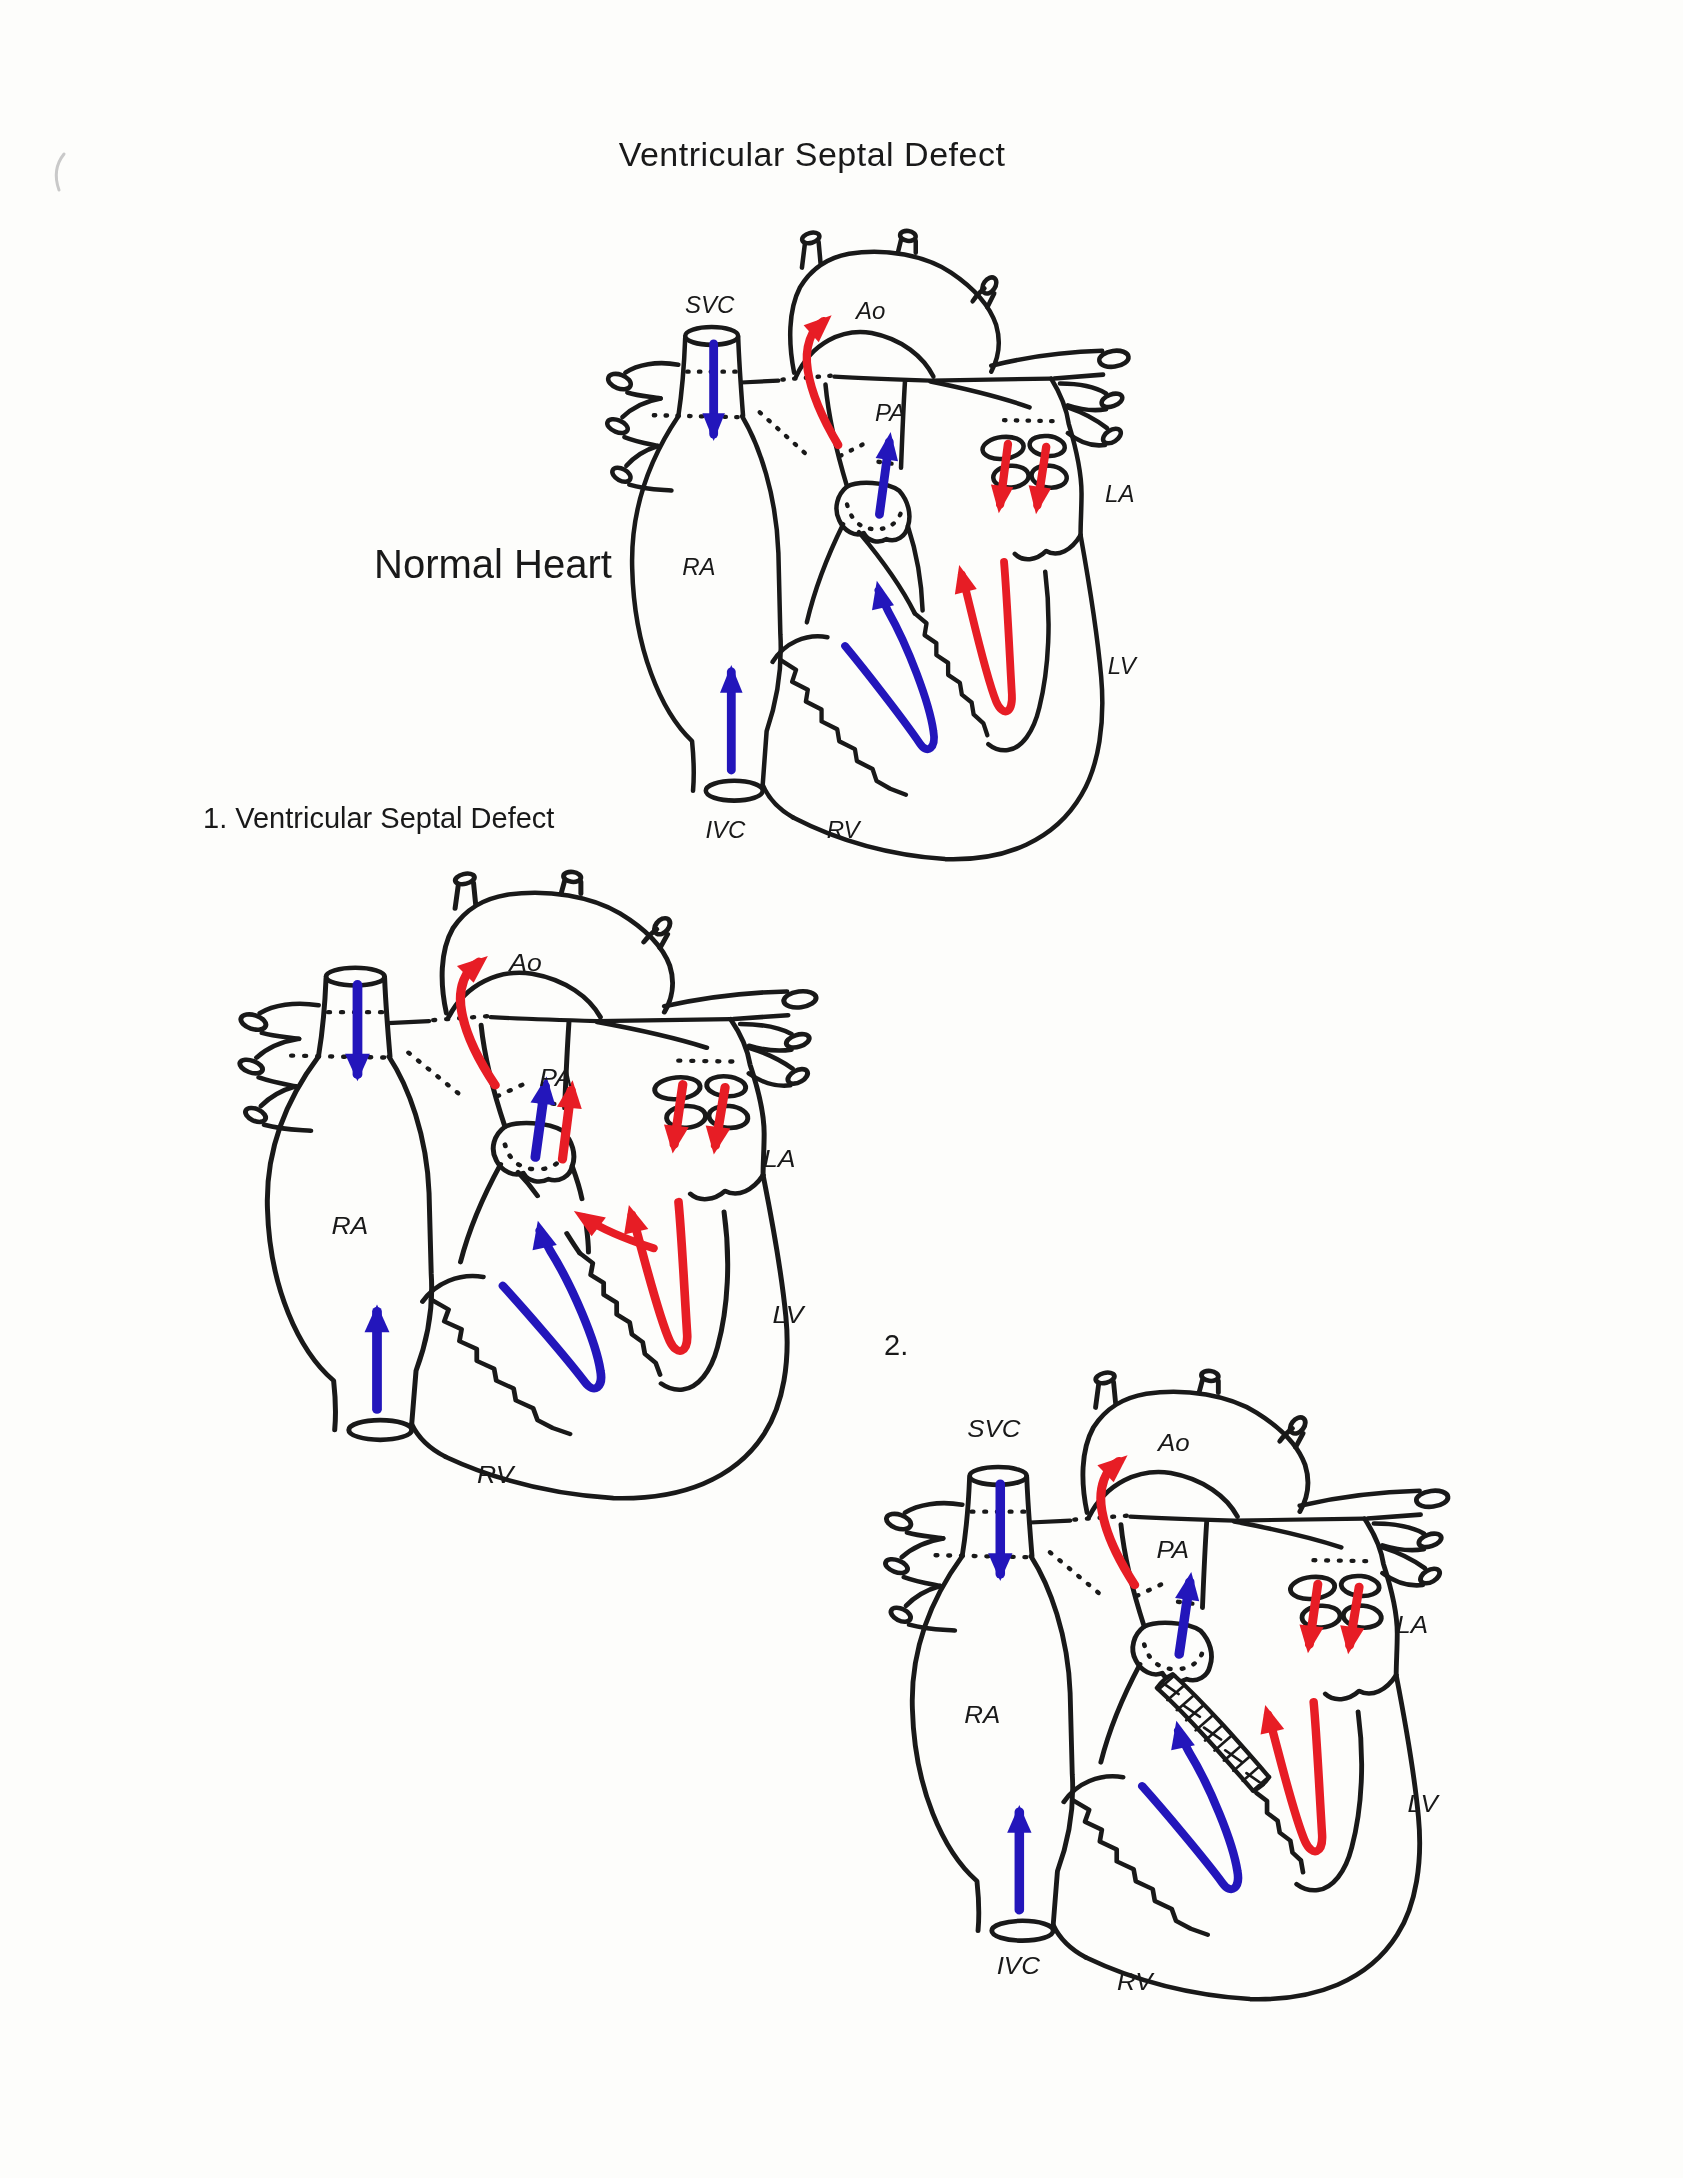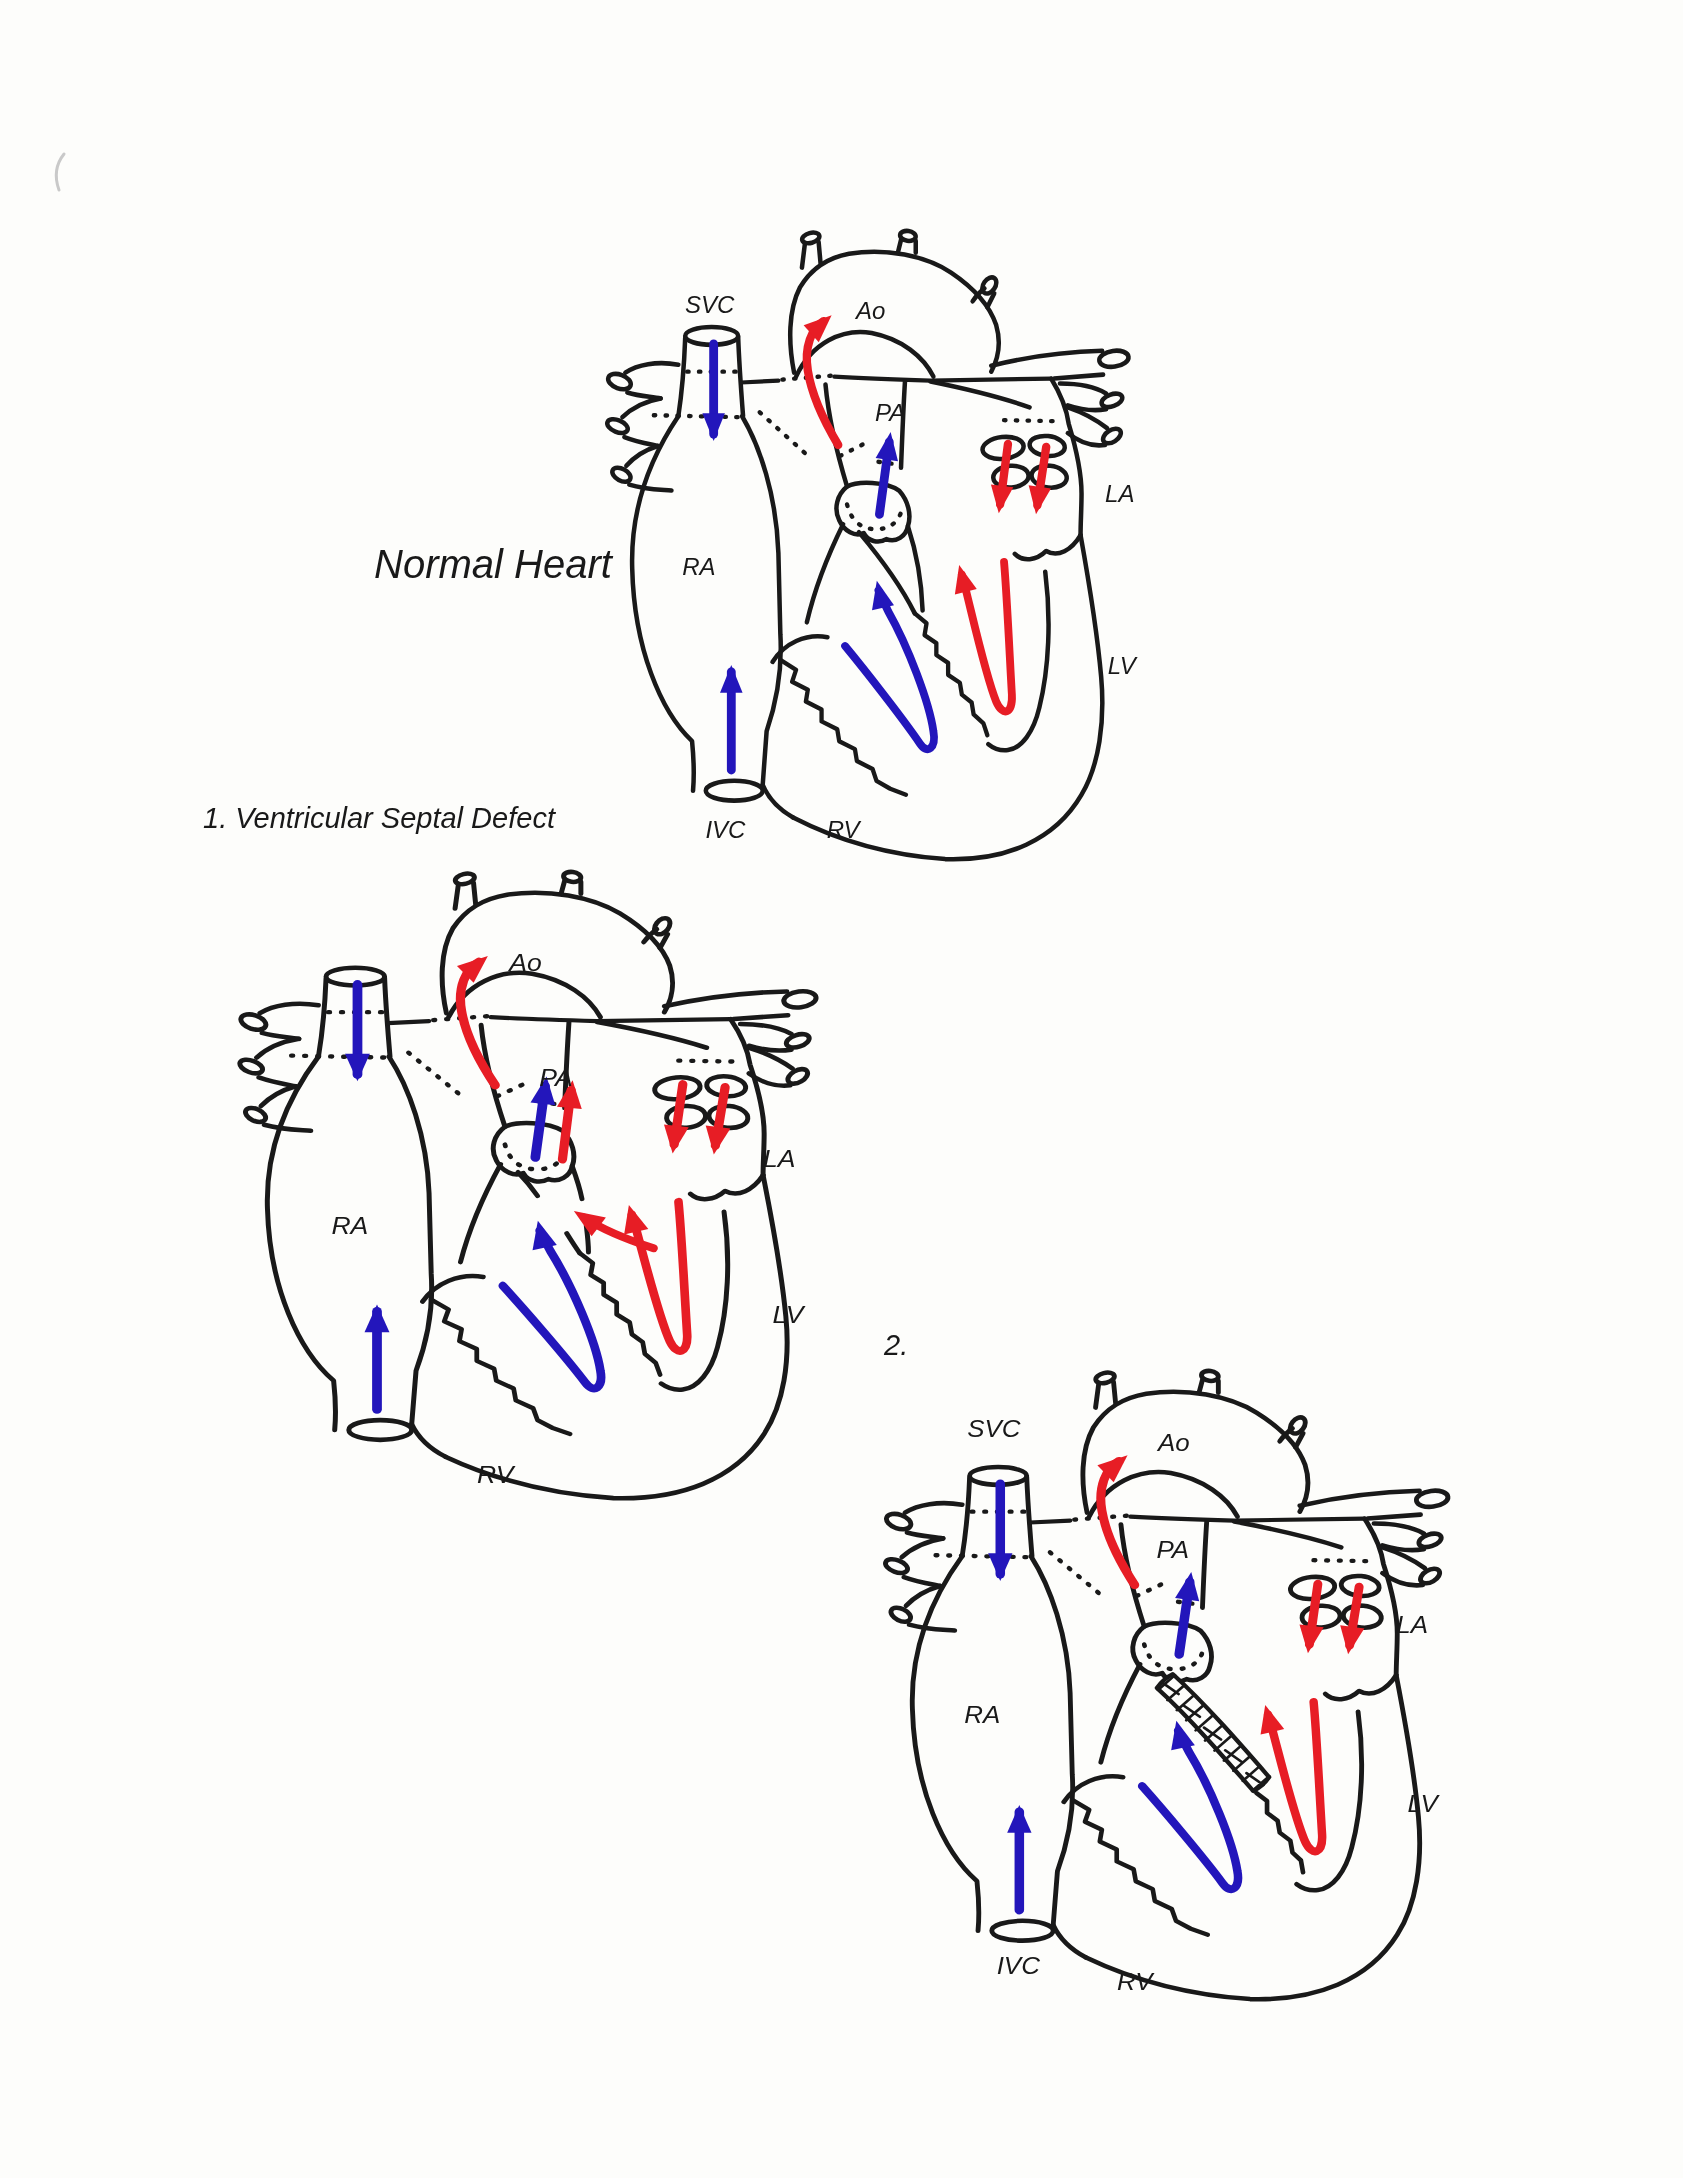--- a/index.html
+++ b/index.html
@@ -5,35 +5,36 @@
   html,body { margin:0; padding:0; background:#e8e8e8; }
   .page {
     position:relative; width:1683px; height:2178px;
     background:#fdfdfb; overflow:hidden;
     font-family:"Liberation Sans", sans-serif; color:#191919;
   }
   .title {
     position:absolute; left:0; top:135px; width:1624px;
     text-align:center; font-size:34px; letter-spacing:0.5px;
   }
-  .caption { position:absolute; white-space:nowrap;font-style:italic; }
+  .caption { position:absolute; white-space:nowrap; }
   .cap-normal { left:374px; top:542px; font-size:40px; }
   .cap-1 { left:203px; top:802px; font-size:29px;text-align:center; }
   .cap-2 { left:884px; top:1329px; font-size:29px; }
   .heart-slot { position:absolute;font-style:italic; }
   .slot-a { left:592px; top:226px; width:569px; height:644px; }
   .slot-b { left:223px; top:867px; width:629px; height:642px; }
   .slot-c { left:869px; top:1366px; width:614px; height:644px; }
   .heart-slot svg { width:100%; height:100%; display:block; }
   .stray { position:absolute; left:46px; top:150px; }
 </style>
 </head>
 <body>
 
 <div class="page">
+  <div class="title">Ventricular Septal Defect</div>
 
   <svg class="stray" width="30" height="44" viewBox="0 0 30 44">
     <path d="M18,4 C10,14 8,26 13,40" fill="none" stroke="#c9c9c9" stroke-width="3" stroke-linecap="round"></path>
   </svg>
 
   <div class="caption cap-normal">Normal Heart</div>
   <div class="caption cap-1">1. Ventricular Septal Defect</div>
   <div class="caption cap-2">2.</div>
 
   <div class="heart-slot slot-a">

